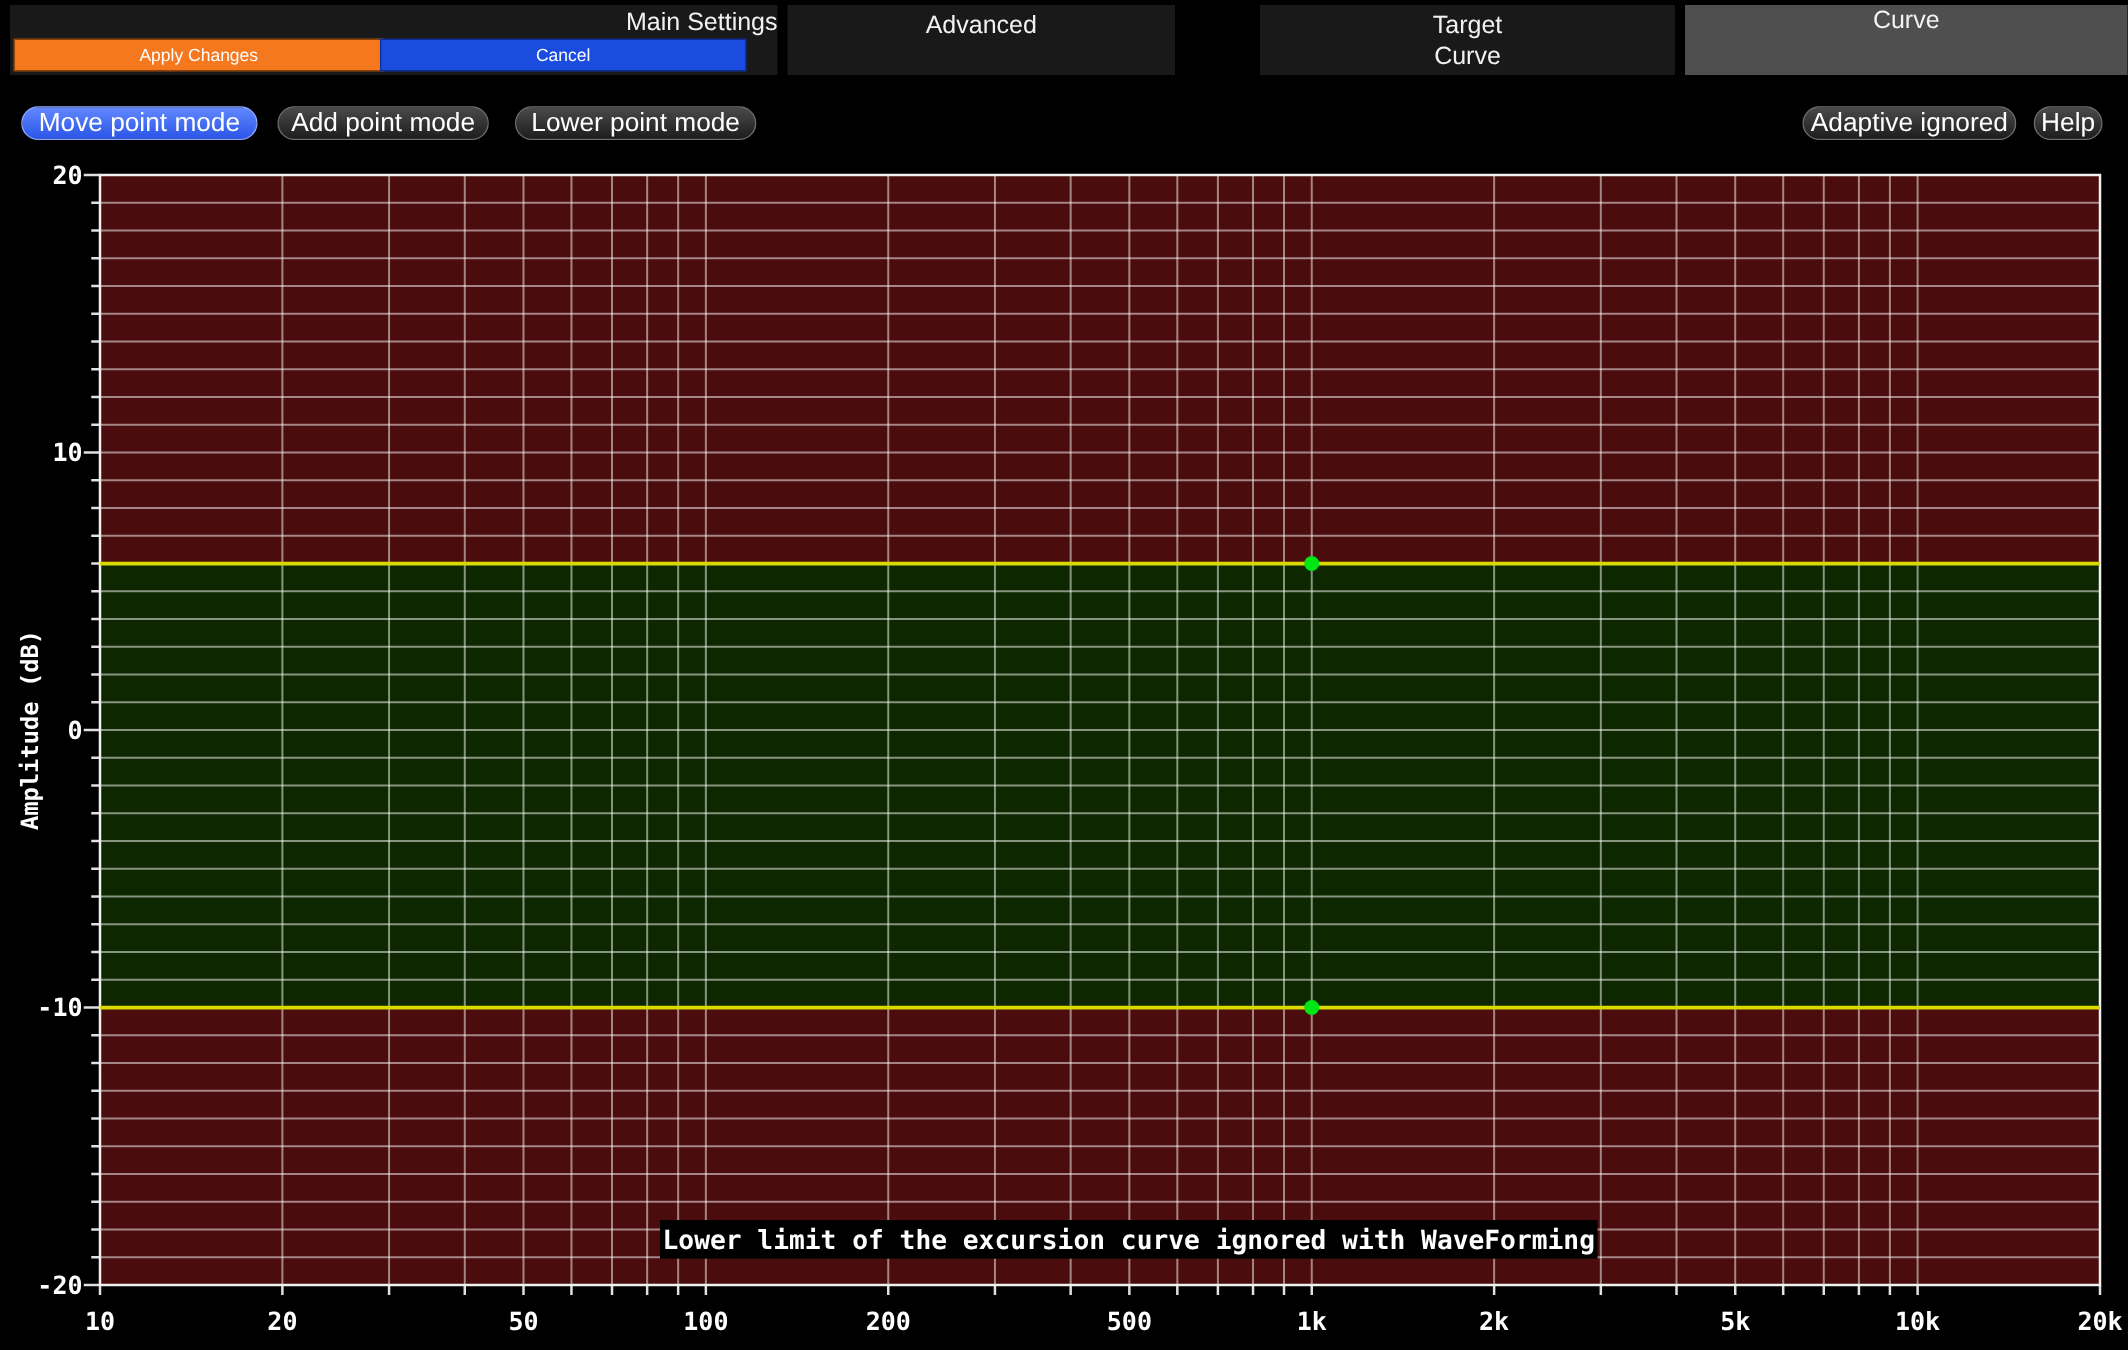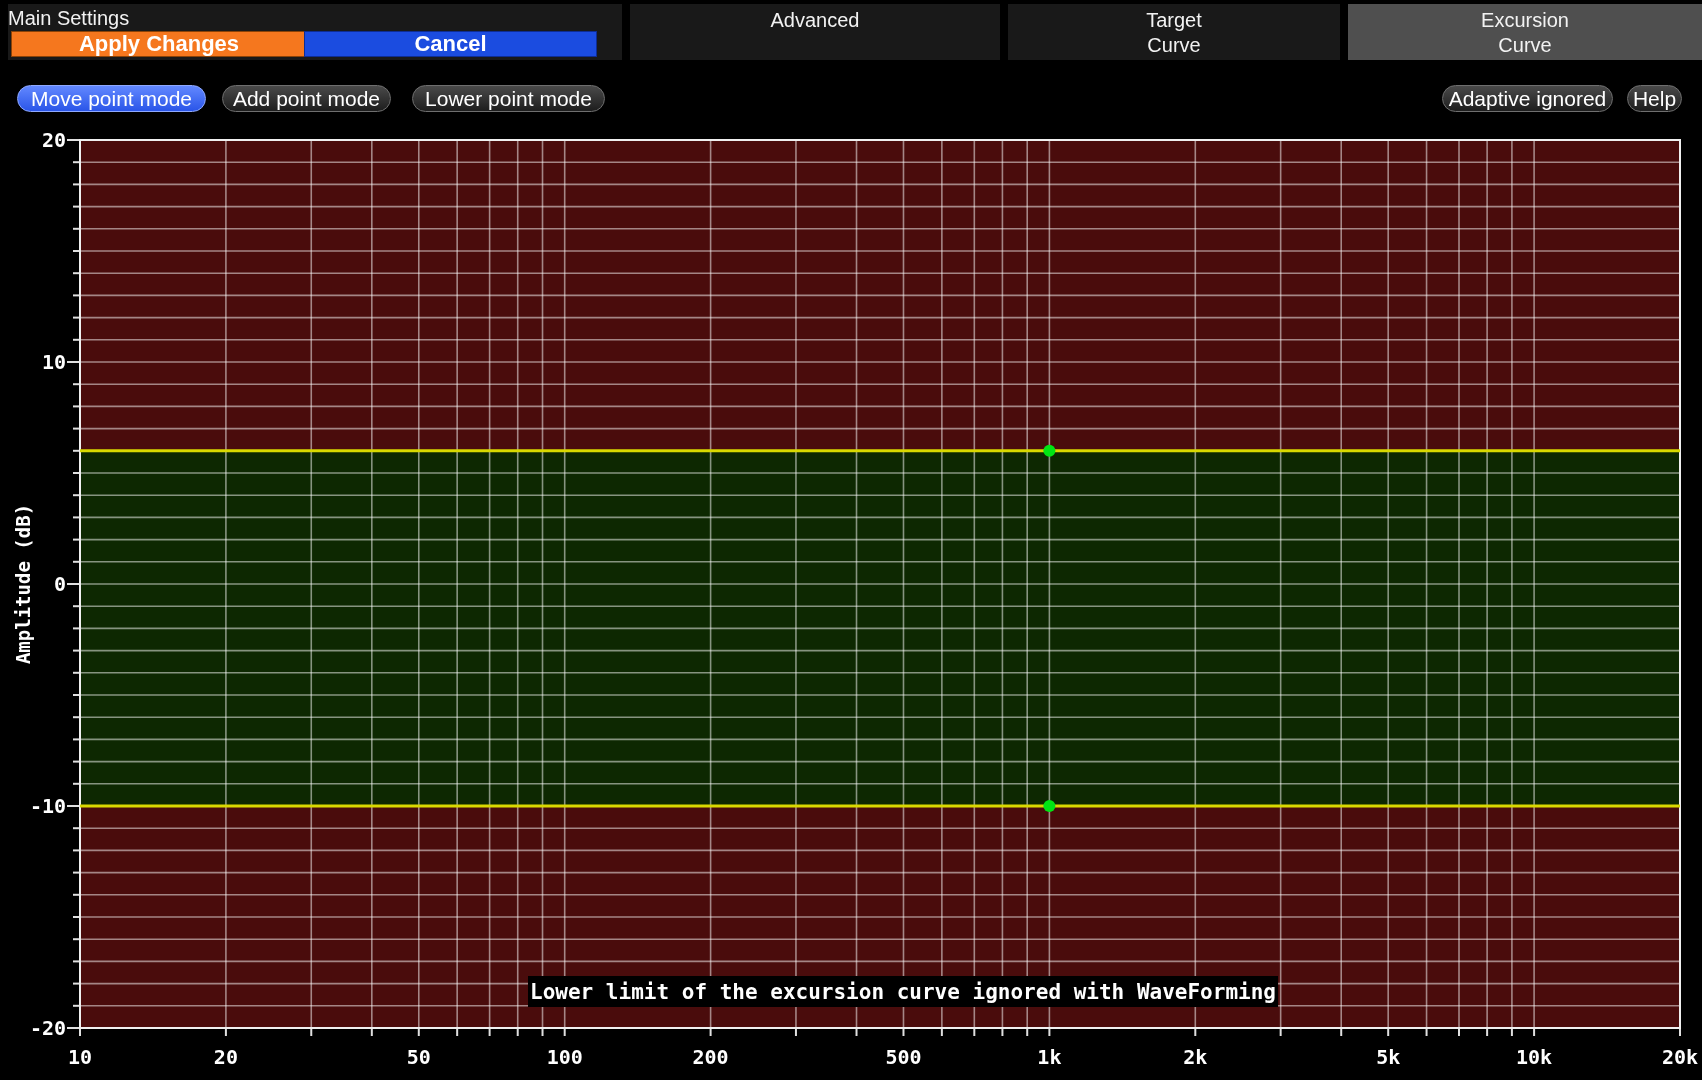--- a/index.html
+++ b/index.html
@@ -5,25 +5,25 @@
   html,body{margin:0;padding:0;background:#000;}
   body{width:1702px;height:1080px;overflow:hidden;font-family:"Liberation Sans",sans-serif;}
   .stage{position:relative;width:1702px;height:1080px;background:#000;}
 
   
   .tab{position:absolute;top:4px;height:56px;background:#191919;color:#f2f2f2;
        font-size:20px;text-align:center;box-sizing:border-box;}
   .tab.active{background:#4f4f4f;}
   .tab .l1{display:block;margin-top:3px;line-height:26px;}
   .tab .l2{display:block;line-height:25px;}
-  .tab-main-label{position:absolute;top:2px;left:0;right:0;text-align:left;
+  .tab-main-label{position:absolute;top:2px;left:0;right:0;text-align:right;
        font-size:20px;line-height:25px;}
 
-  .btn{position:absolute;height:26px;font-size:22px;color:#fff;display:flex;
-       align-items:center;justify-content:center;box-sizing:border-box;cursor:pointer;font-weight:bold;}
+  .btn{position:absolute;height:26px;font-size:14px;color:#fff;display:flex;
+       align-items:center;justify-content:center;box-sizing:border-box;cursor:pointer;}
   .btn-apply{background:#f5771e;border:1px solid #8a4207;}
   .btn-cancel{background:#1b4ce0;border:1px solid #0e2d93;}
 
   
   .pill{position:absolute;top:85px;height:27px;border-radius:14px;
        background:linear-gradient(#4a4a4a,#1d1d1d);border:1px solid #6f6f6f;
        color:#fff;font-size:21px;display:flex;align-items:center;justify-content:center;
        box-sizing:border-box;cursor:pointer;white-space:nowrap;}
   .pill.active{background:linear-gradient(#6288ff,#2a55e8);border:1px solid #8fa9ff;}
 
@@ -33,31 +33,30 @@
 <body>
 
 <div class="stage">
 
   <div class="tab" style="left:8px;width:614px;">
     <div class="tab-main-label">Main Settings</div>
     <div class="btn btn-apply" style="left:3px;top:27px;width:296px;">Apply Changes</div>
     <div class="btn btn-cancel" style="left:296px;top:27px;width:293px;">Cancel</div>
   </div>
 
-  <div class="tab" style="left:630px;width:370px;">
+  <div class="tab" style="left:630px;width:310px;">
     <span class="l1">Advanced</span>
   </div>
 
   <div class="tab" style="left:1008px;width:332px;">
     <span class="l1">Target</span>
     <span class="l2">Curve</span>
   </div>
 
   <div class="tab active" style="left:1348px;width:354px;">
-    <span class="l1">Excursion</span>
     <span class="l2">Curve</span>
   </div>
 
   <div class="pill active" style="left:17px;width:189px;">Move point mode</div>
   <div class="pill" style="left:222px;width:169px;">Add point mode</div>
   <div class="pill" style="left:412px;width:193px;">Lower point mode</div>
   <div class="pill" style="left:1442px;width:171px;">Adaptive ignored</div>
   <div class="pill" style="left:1627px;width:55px;">Help</div>
 
   <svg id="chart" width="1702" height="962">

